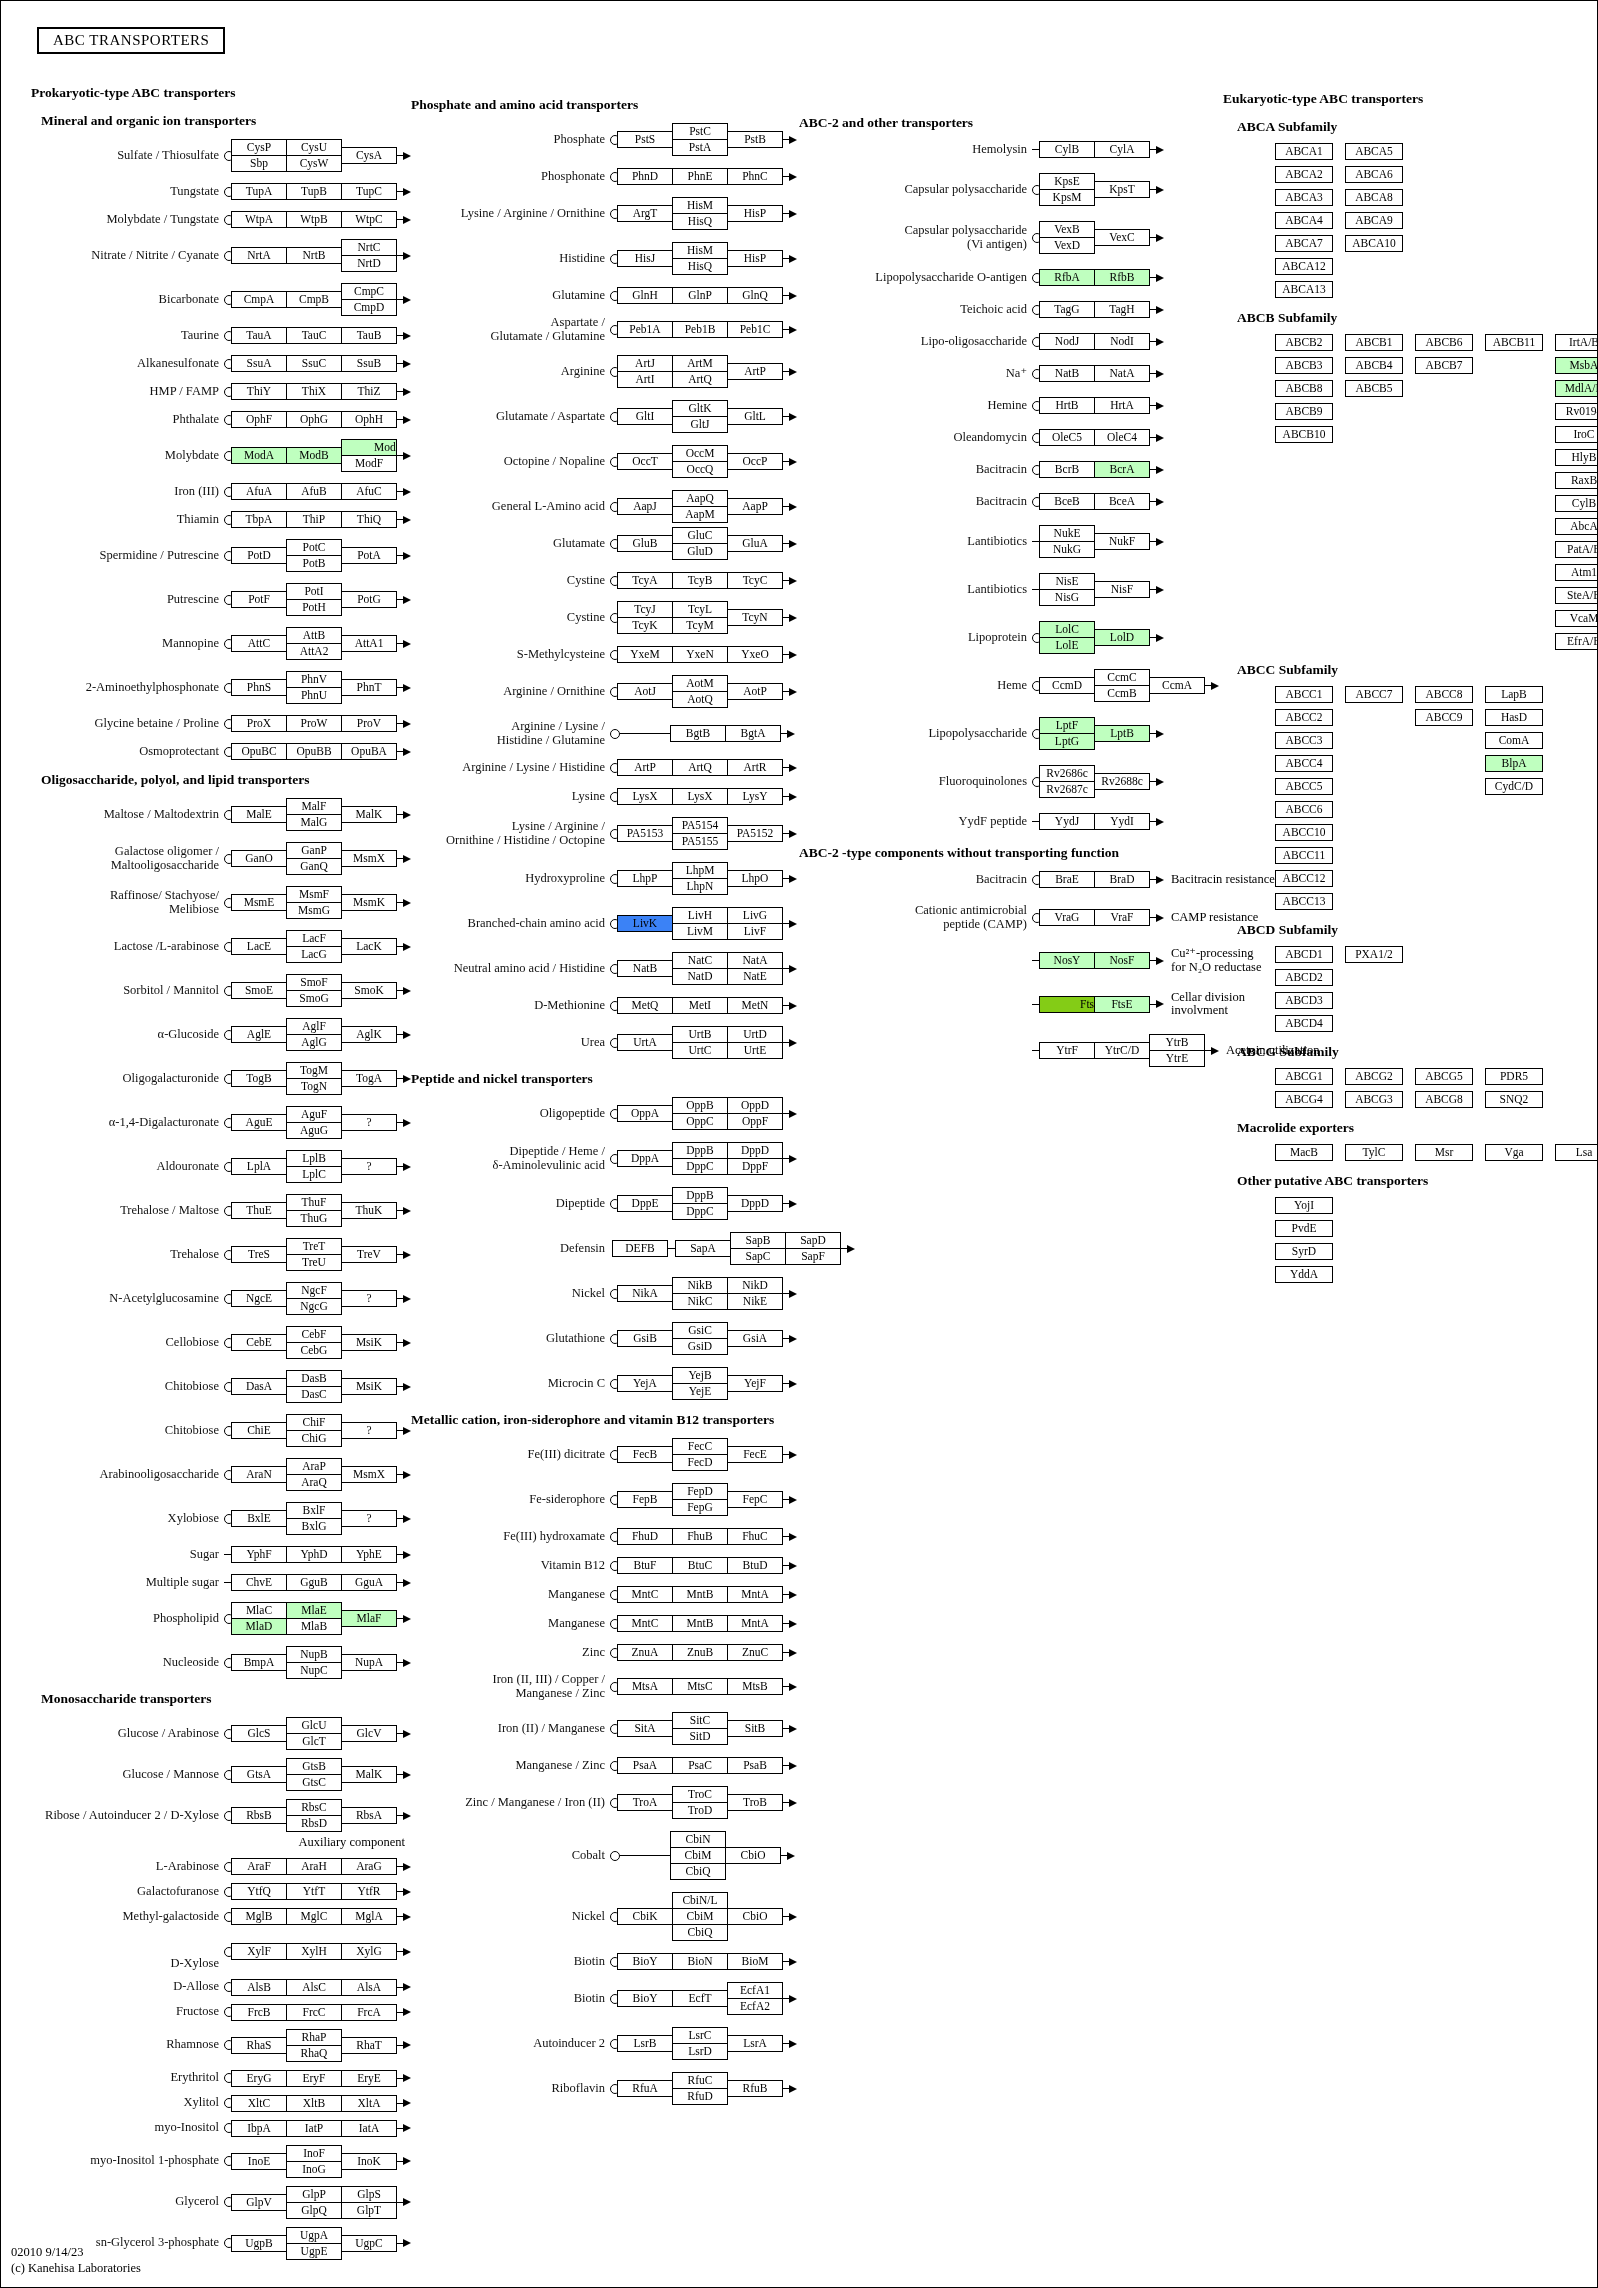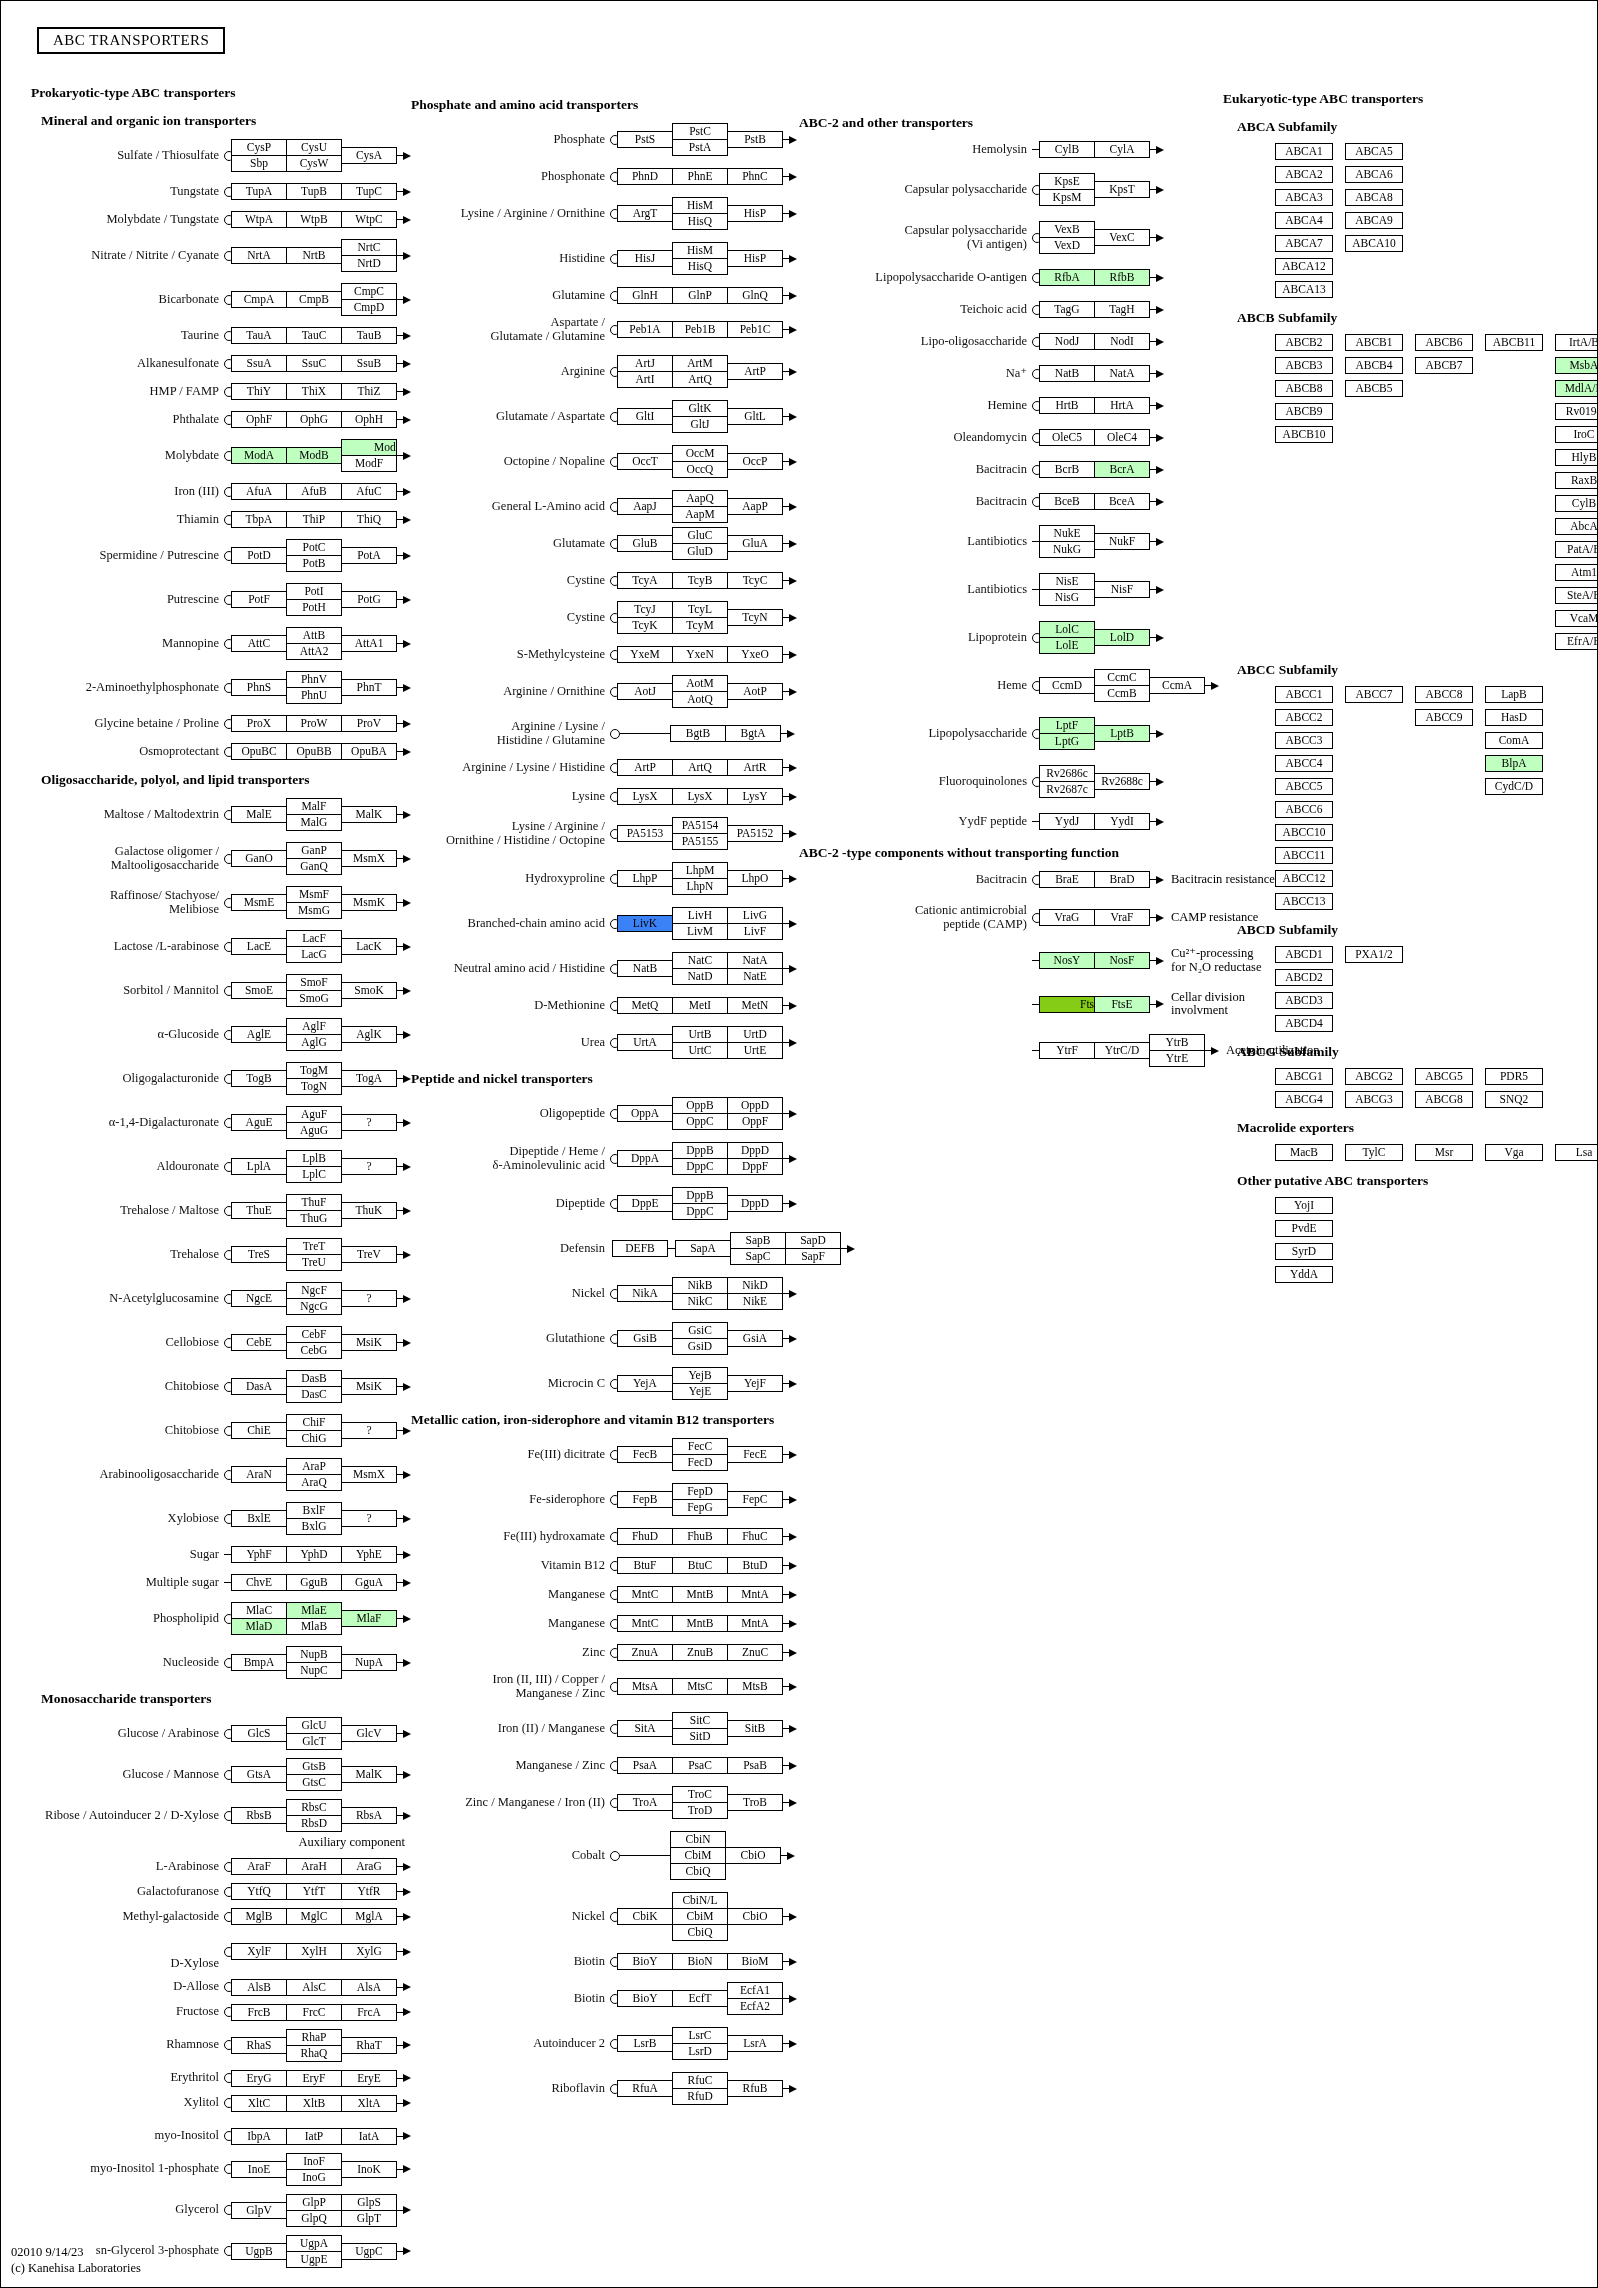--- a/index.html
+++ b/index.html
@@ -1070,21 +1070,21 @@
             <div class="ggroup">
               <div class="gbox">EryF</div>
             </div>
             <div class="ggroup">
               <div class="gbox">EryE</div>
             </div>
             <span class="stub"></span>
             <span class="tri"></span>
           </div>
         </div>
-        <div class="trow" style="margin-bottom: 16px;">
+        <div class="trow" style="margin-bottom: 8px;">
           <div class="rowline">
             <div class="rlabel" style="width: 188px;">Xylitol</div>
             <div class="conn">
               <span class="circ"></span>
               <span class="lineseg"></span>
             </div>
             <div class="ggroup">
               <div class="gbox">XltC</div>
             </div>
             <div class="ggroup">

